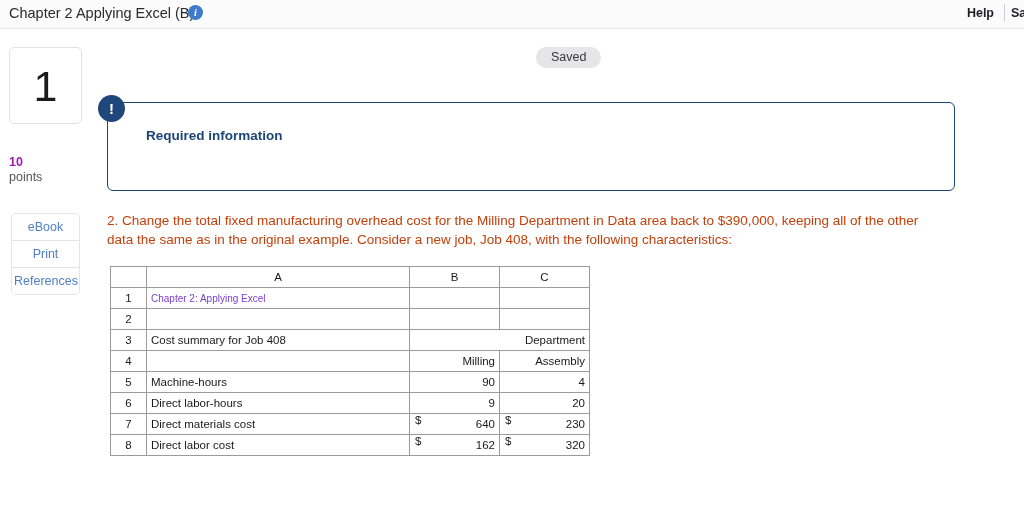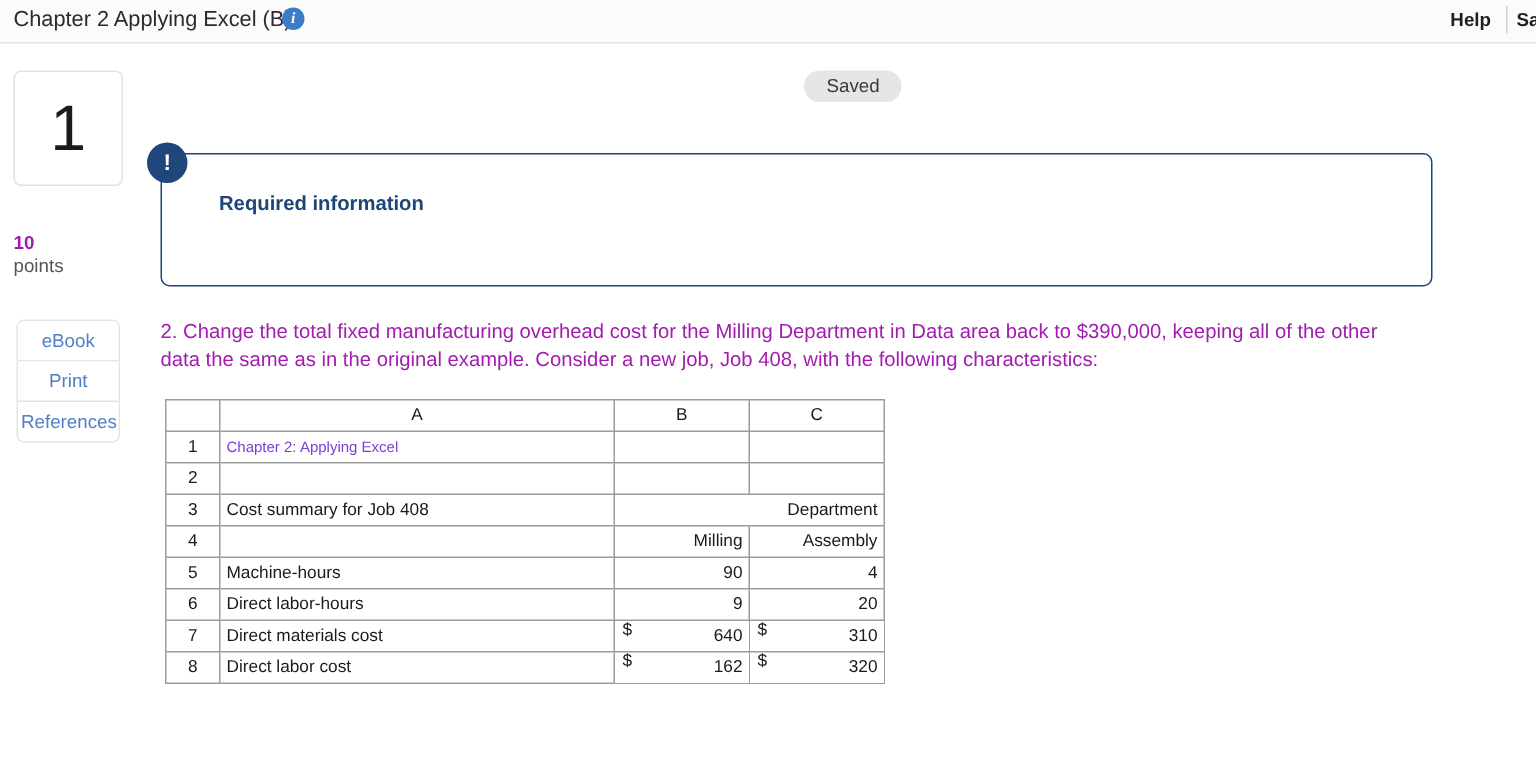--- a/index.html
+++ b/index.html
@@ -170,21 +170,21 @@
     text-decoration: underline;
   }
 
   
   .question {
     position: absolute;
     left: 107px; top: 211px;
     width: 830px;
     font-size: 13.5px;
     line-height: 19px;
-    color: #a21caf;
+    color: #c2410c;
   }
 
   
   .sheet {
     position: absolute;
     left: 110px; top: 266px;
     border-collapse: collapse;
     font-size: 11.5px;
     color: #1a1a1a;
     table-layout: fixed;
@@ -298,21 +298,21 @@
   <tr>
     <td class="rowhdr">6</td>
     <td>Direct labor-hours</td>
     <td class="num">9</td>
     <td class="num">20</td>
   </tr>
   <tr>
     <td class="rowhdr">7</td>
     <td>Direct materials cost</td>
     <td class="money"><span class="sym">$</span><span>640</span></td>
-    <td class="money"><span class="sym">$</span><span>310</span></td>
+    <td class="money"><span class="sym">$</span><span>230</span></td>
   </tr>
   <tr>
     <td class="rowhdr">8</td>
     <td>Direct labor cost</td>
     <td class="money"><span class="sym">$</span><span>162</span></td>
     <td class="money"><span class="sym">$</span><span>320</span></td>
   </tr>
 </tbody>
   </table>
 

